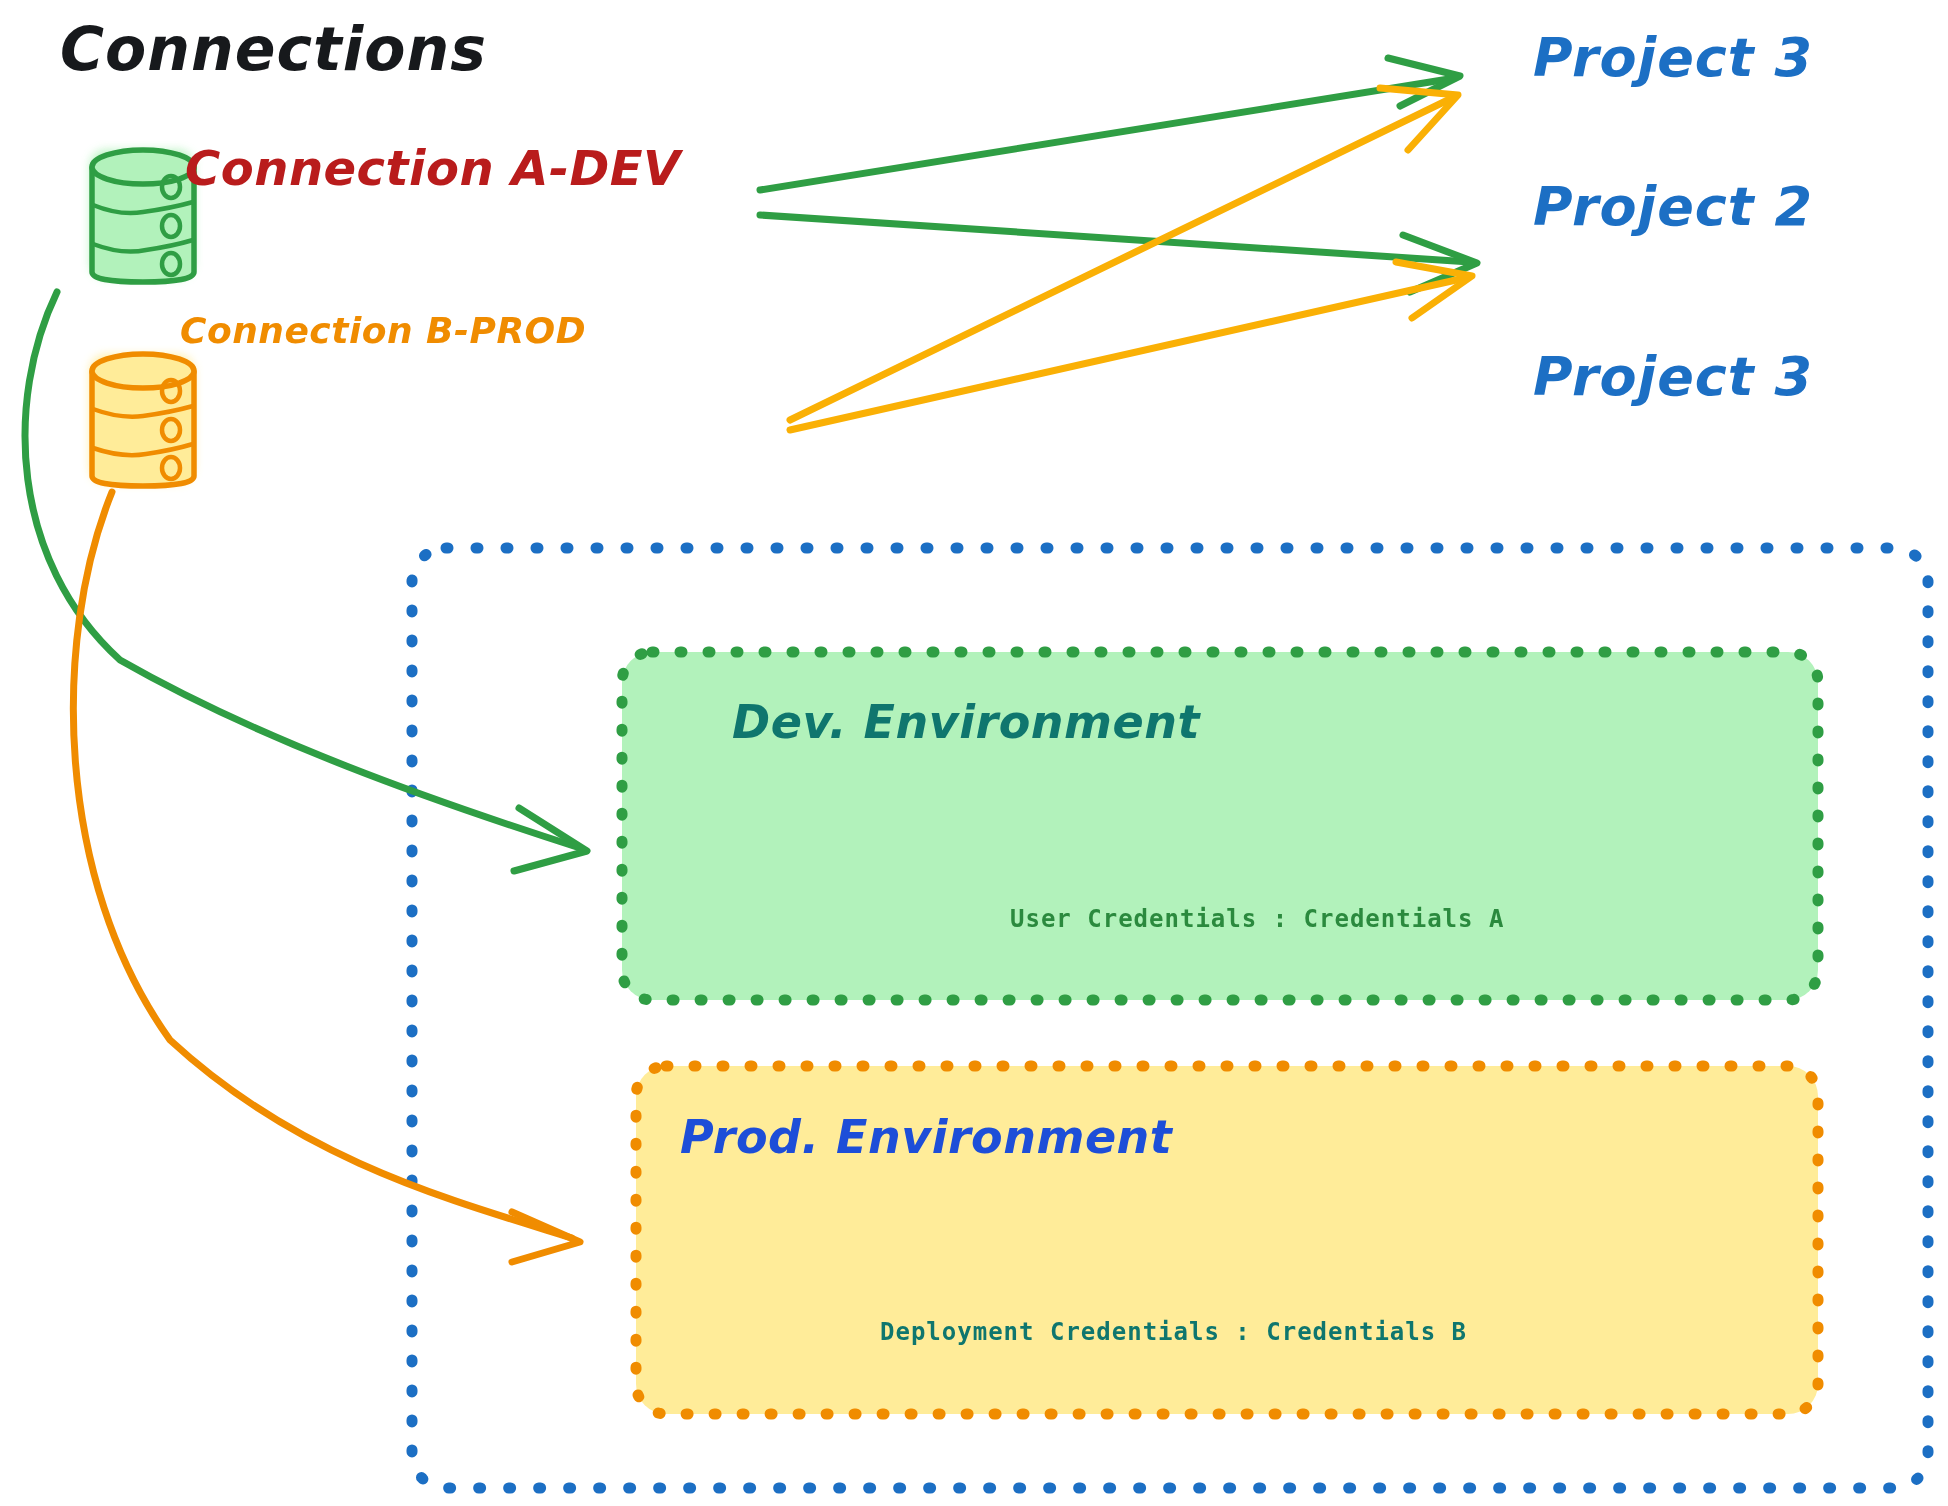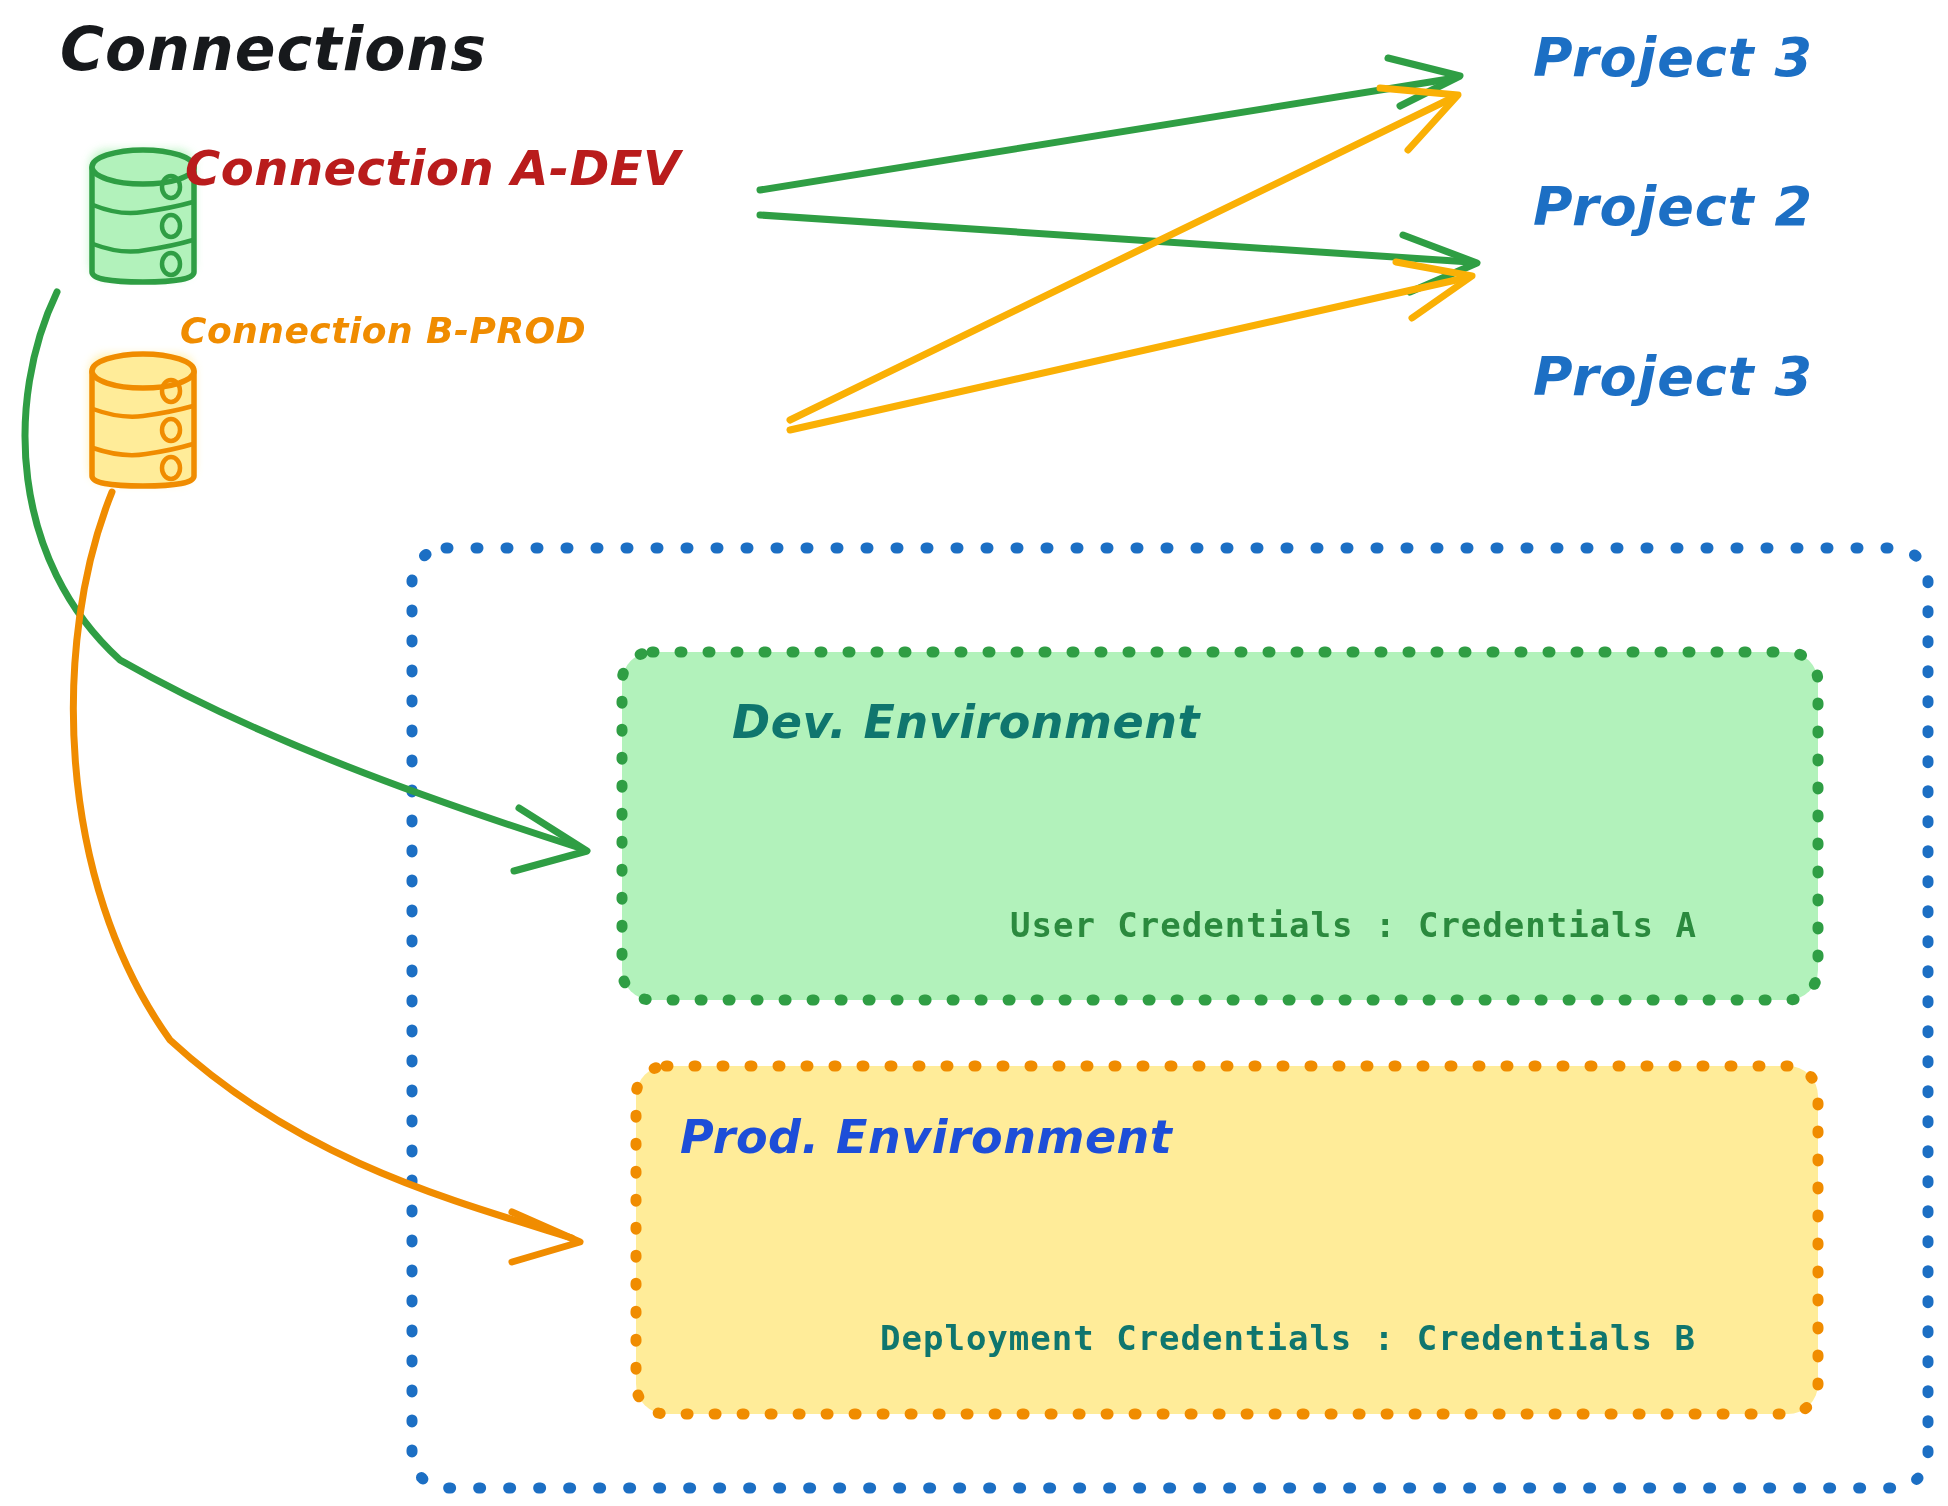--- a/index.html
+++ b/index.html
@@ -13,21 +13,21 @@
   .title-connections{left:60px;top:14px;font-size:60px;color:#17191c;letter-spacing:1px;}
   .lbl-a{left:185px;top:140px;font-size:48px;color:#b91c1c;letter-spacing:0.5px;}
   .lbl-b{left:180px;top:310px;font-size:36px;color:#f08c00;letter-spacing:0.5px;}
   .proj{font-size:54px;color:#1c6fc4;letter-spacing:1px;margin-left:23px;}
   .p3{left:1510px;top:26px;}
   .p2{left:1510px;top:175px;}
   .p1{left:1510px;top:345px;}
   .env-title{font-size:46px;letter-spacing:0.5px;}
   .dev-title{left:704px;top:695px;color:#0f766e;margin-left:28px;}
   .prod-title{left:680px;top:1110px;color:#1d4ed8;}
-  .cred{font-size:34px;letter-spacing:1px;}
+  .cred{font-size:24px;letter-spacing:1px;}
   .cred-dev{left:1010px;top:905px;color:#2b8a3e;}
   .cred-prod{left:880px;top:1318px;color:#0f766e;}
 </style>
 </head>
 <body>
 
 <div id="stage">
 
   <svg class="layer" viewBox="0 0 1948 1506">
     <defs>

